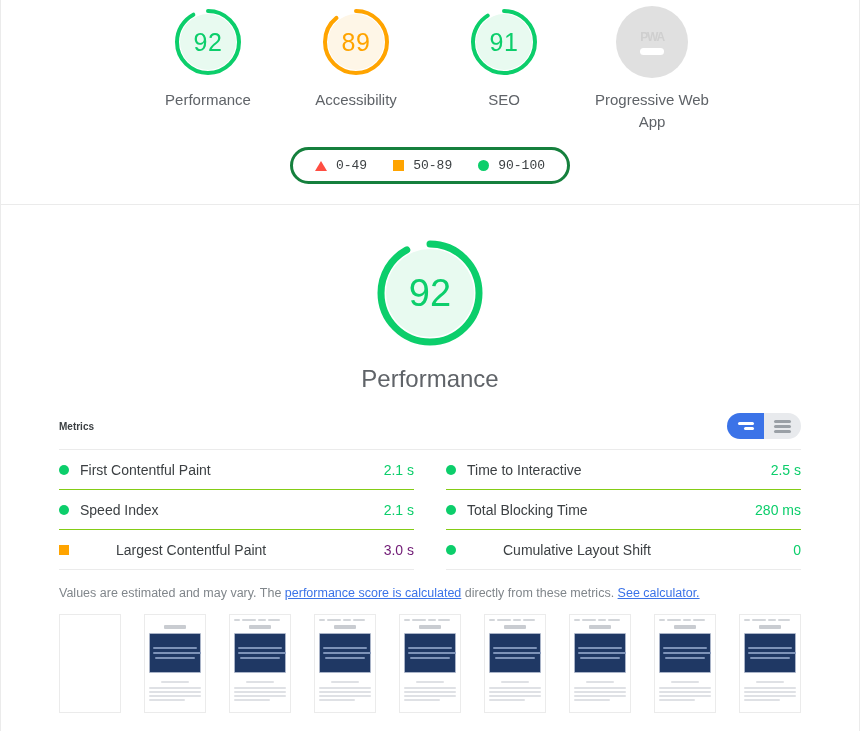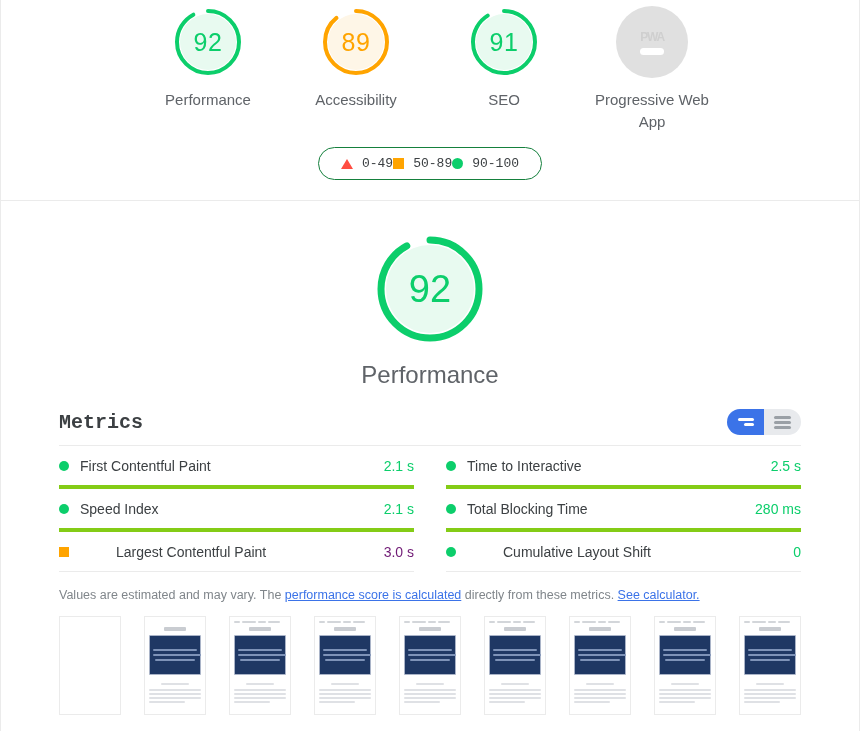--- a/index.html
+++ b/index.html
@@ -95,25 +95,26 @@
     background: #ffffff;
   }
 
   
   .legend-row {
     display: flex;
     justify-content: center;
     margin-top: 14px;
   }
   .legend {
-    border: 1px solid #15803d;
+    border: 3px solid #15803d;
     border-radius: 24px;
     padding: 8px 22px;
     display: flex;
     align-items: flex-end;
+    gap: 26px;
     font-family: "Liberation Mono", monospace;
     font-size: 13px;
     color: #3c4043;
   }
   .legend-item {
     display: flex;
     align-items: center;
     gap: 9px;
     white-space: nowrap;
   }
@@ -175,24 +176,23 @@
   .metrics-block {
     margin: 20px 58px 0 58px;
   }
   .metrics-head {
     display: flex;
     align-items: center;
     justify-content: space-between;
     padding-bottom: 10px;
   }
   .metrics-title {
-    font-size: 20px;
+    font-size: 10px;
     font-weight: bold;
     color: #3c4043;
-    font-family: Liberation Mono, monospace;
   }
   .toggle {
     display: flex;
     border-radius: 16px;
     overflow: hidden;
     height: 26px;
     width: 74px;
   }
   .toggle-half {
     flex: 1;
@@ -217,21 +217,21 @@
   }
   .metrics-col {
     flex: 1;
   }
   .metrics-col.left { padding-right: 8px; }
   .metrics-col.right { padding-left: 24px; }
   .metric-row {
     display: flex;
     align-items: center;
     height: 39px;
-    border-bottom: 4px solid #84cc16;
+    border-bottom: 1px solid #84cc16;
   }
   .metric-row:last-child { border-bottom: 1px solid #ebebeb; gap: 36px; }
   .m-dot {
     width: 10px; height: 10px;
     flex: 0 0 auto;
     margin-right: 11px;
   }
   .m-dot.pass { border-radius: 50%; background: #0cce6b; }
   .m-dot.average { background: #ffa400; }
   .m-name {

